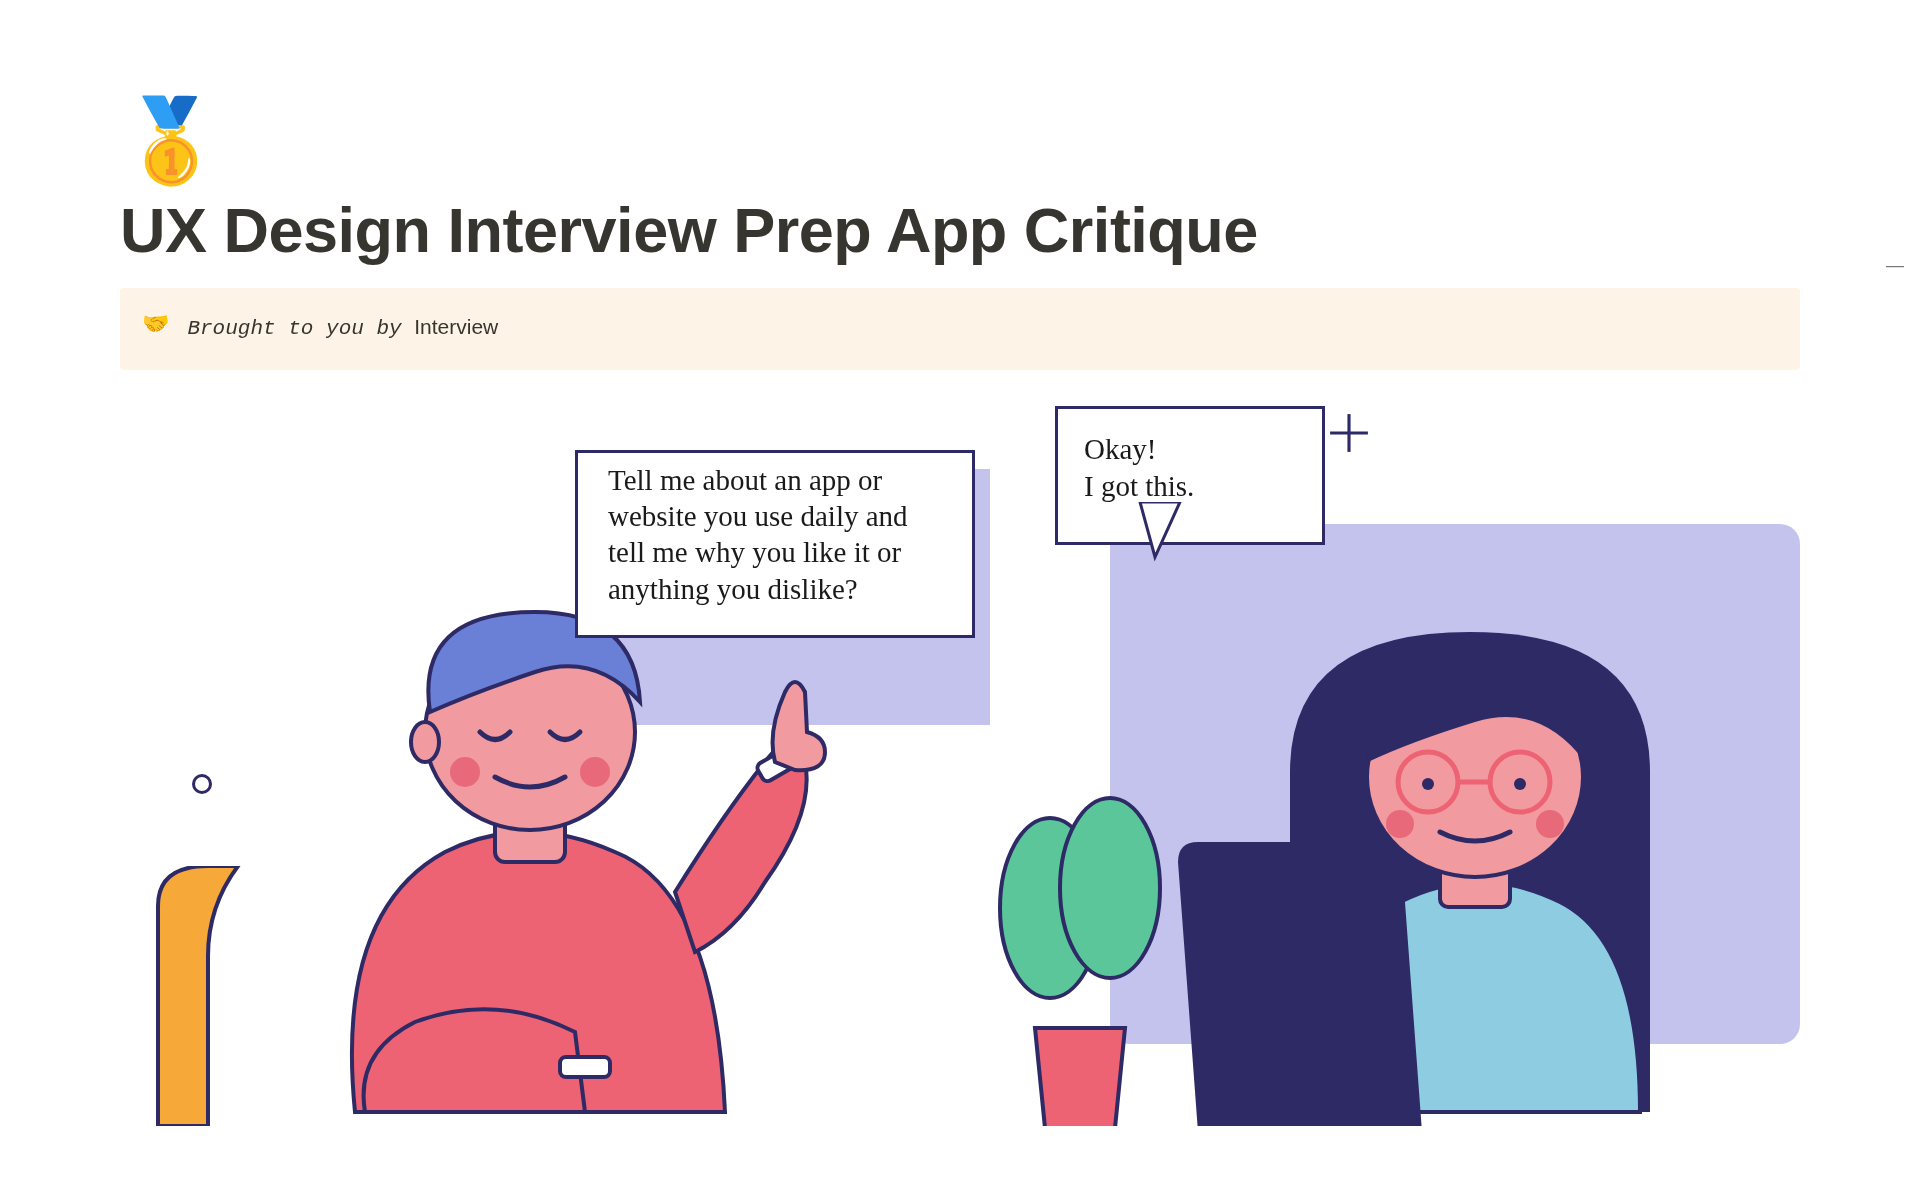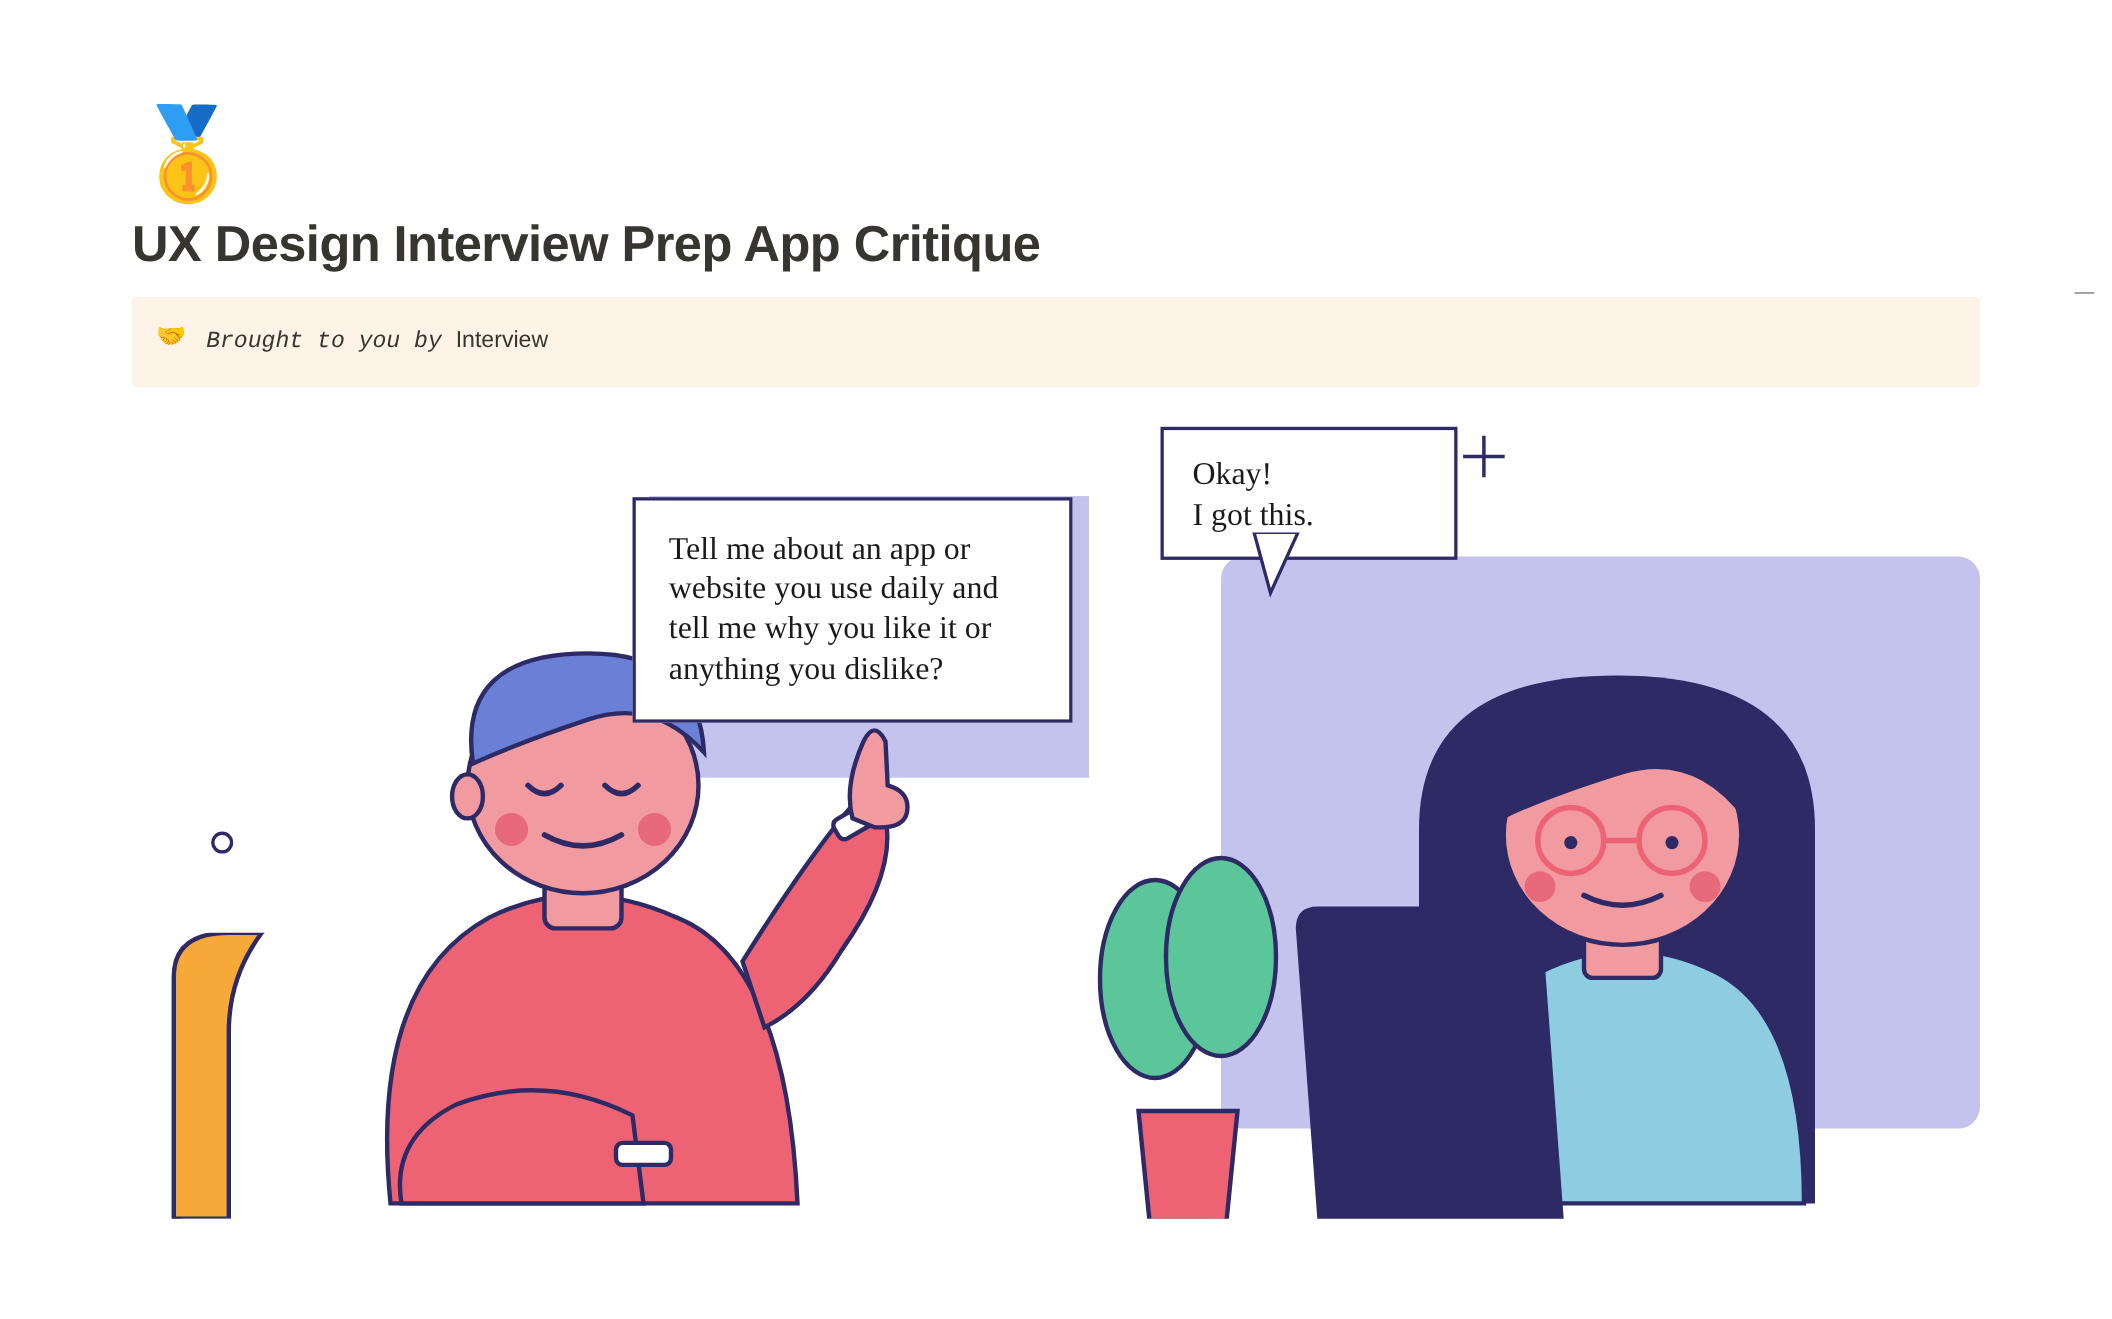--- a/index.html
+++ b/index.html
@@ -15,21 +15,21 @@
   .page-wrap {
     padding: 100px 120px 0 120px;
     position: relative;
   }
   .page-icon {
     font-size: 82px;
     line-height: 1;
     margin-bottom: 12px;
   }
   .page-title {
-    font-size: 46px;
+    font-size: 63px;
     font-weight: 700;
     color: #37352f;
     letter-spacing: -0.5px;
     margin-bottom: 22px;
   }
   .callout {
     background: #fdf3e6;
     border-radius: 4px;
     padding: 20px 22px 22px 22px;
     display: flex;
@@ -132,38 +132,38 @@
     width: 260px;
     height: 300px;
   }
   .bubble1, .bubble2 {
     position: absolute;
     background: #ffffff;
     border: 3px solid #2d2a66;
   }
   .bubble1 {
     left: 455px;
-    top: 76px;
+    top: 56px;
     width: 400px;
-    padding: 26px 30px 28px 30px;
+    padding: 9px 30px 28px 30px;
   }
   .bubble1-shadow {
     position: absolute;
     left: 470px;
     top: 75px;
     width: 400px;
     height: 256px;
     background: #c3c3ee;
     z-index: -1;
   }
   .bubble2 {
     left: 935px;
     top: 12px;
     width: 270px;
-    padding: 22px 26px 18px 26px;
+    padding: 22px 26px 36px 26px;
   }
   .bubble2-tail {
     position: absolute;
     left: 1010px;
     top: 108px;
     width: 60px;
     height: 60px;
   }
   .bubble-text {
     font-family: Georgia, "Times New Roman", serif;

